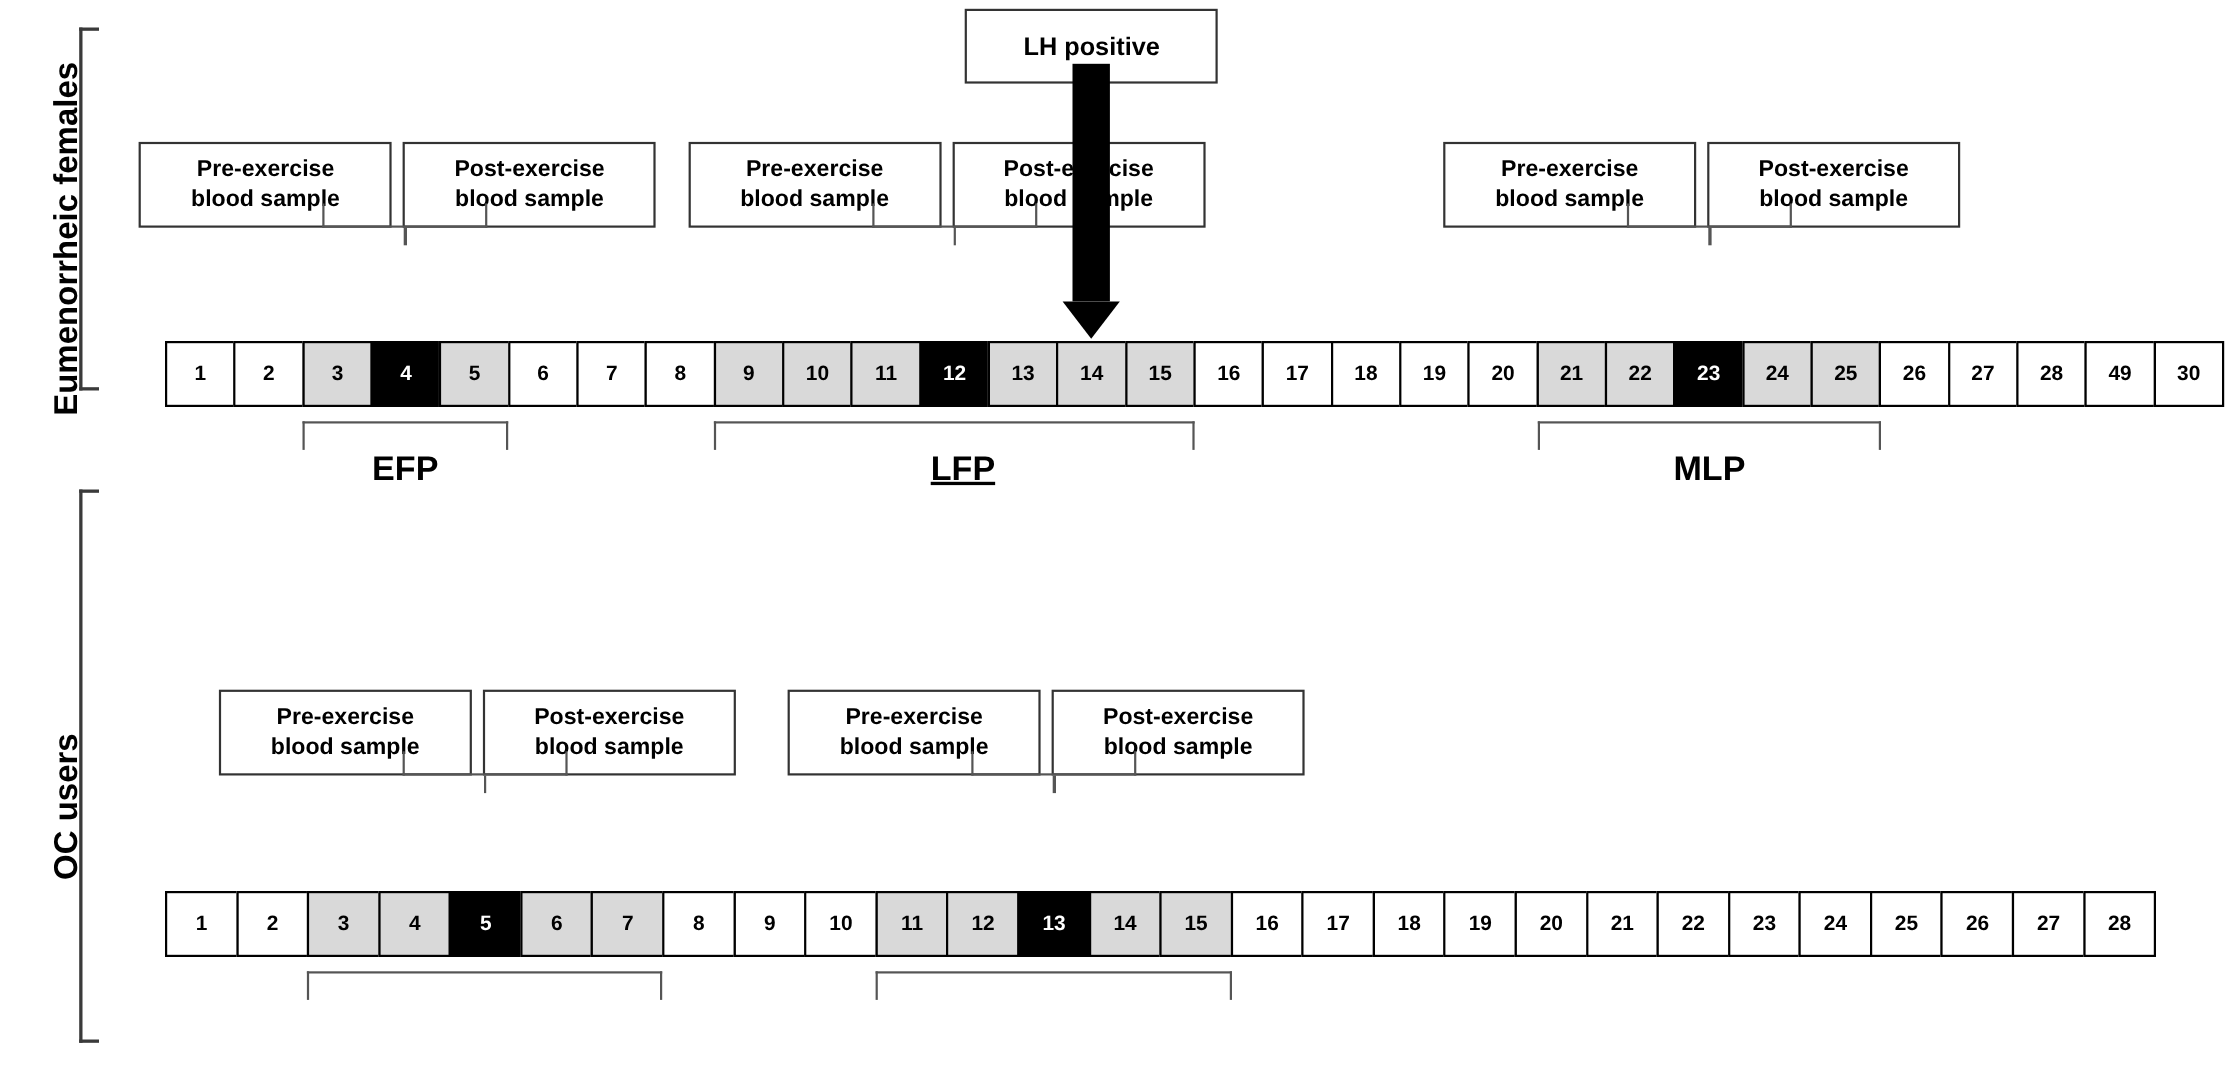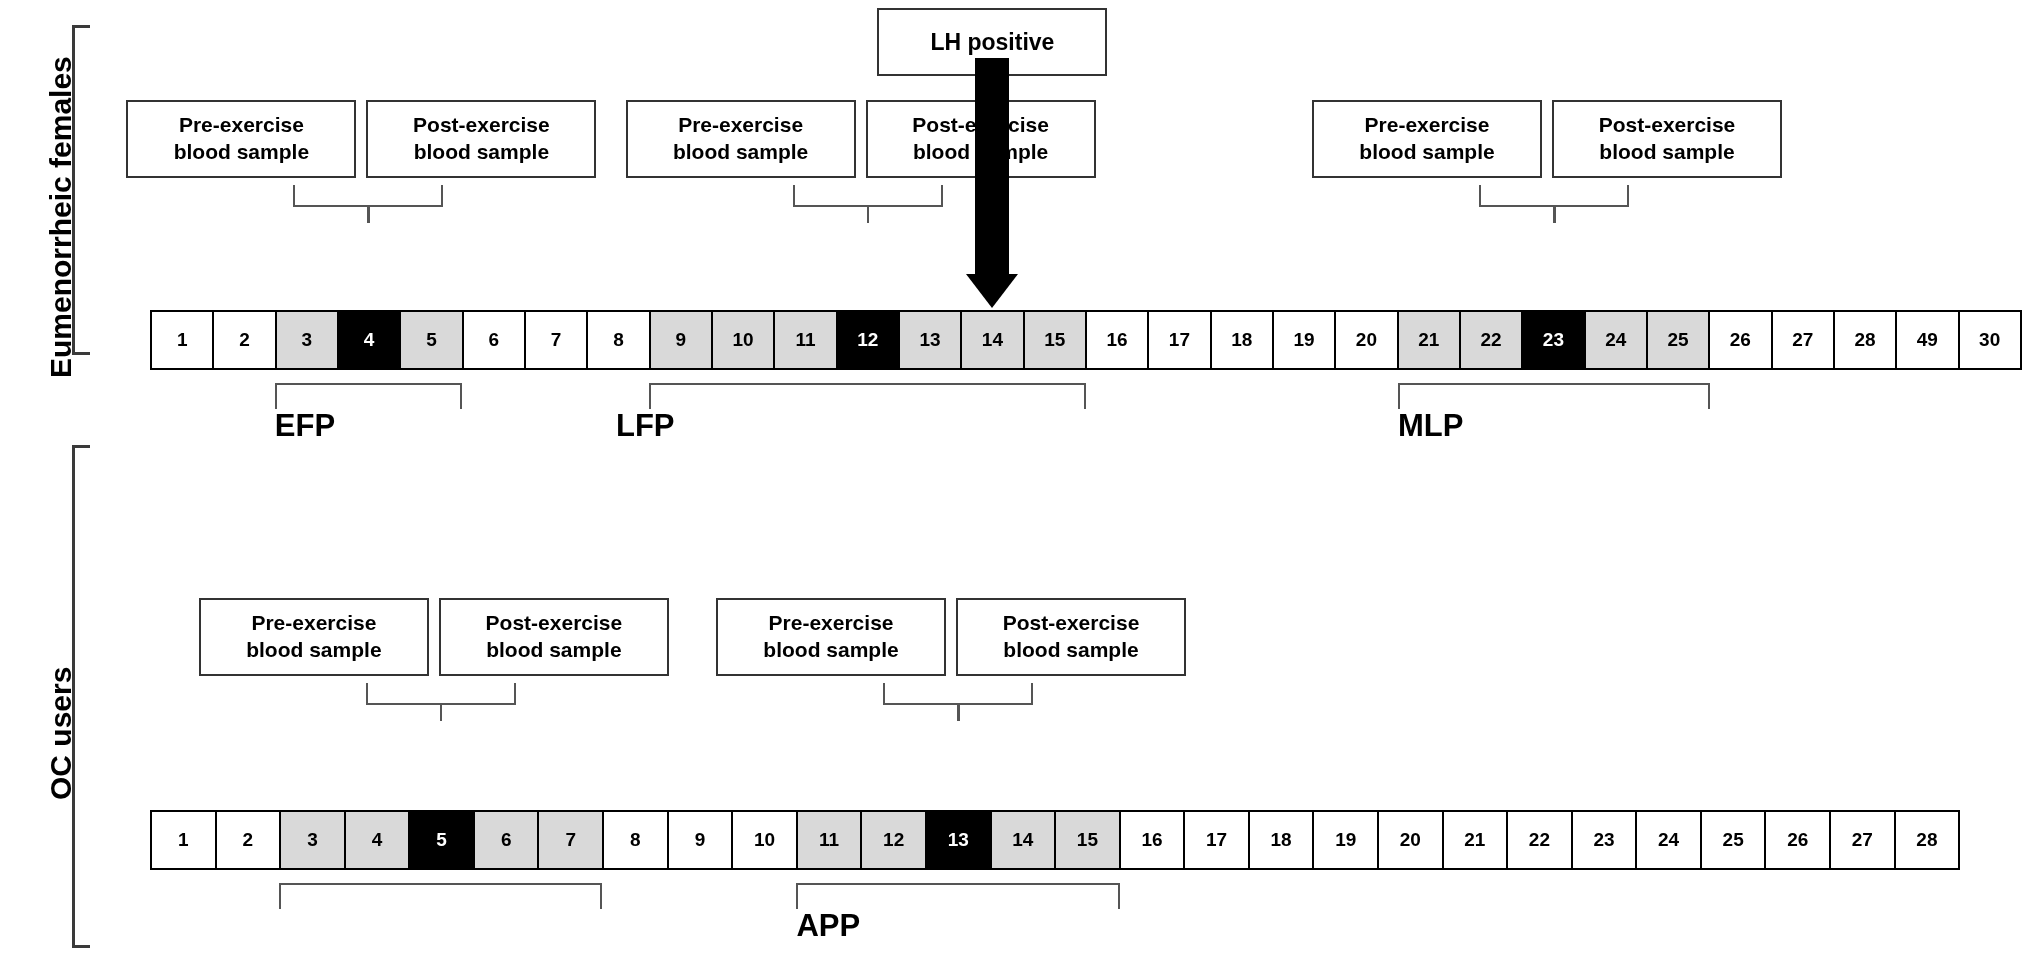--- a/index.html
+++ b/index.html
@@ -60,20 +60,21 @@
     background:#fff;
     display:flex;
     flex-direction:column;
     align-items:center;
     justify-content:center;
     font-weight:bold;
     font-size:21px;
     line-height:1.28;
     text-align:center;
     padding:0 6px;
+    margin-top:29px;
   }
   .sample-box span{display:block;white-space:nowrap;}
 
   
   .lh-box{
     position:absolute;
     box-sizing:border-box;
     border:2.5px solid #333;
     background:#fff;
     display:flex;align-items:center;justify-content:center;
@@ -102,20 +103,21 @@
   .phase-bracket{
     position:absolute;
     border-left:2.5px solid #555;
     border-right:2.5px solid #555;
     border-top:2.5px solid #555;
     box-sizing:border-box;
     height:26px;
   }
   .phase-label{
     position:absolute;
+    text-align:center;
     font-weight:bold;
     font-size:31px;
     white-space:nowrap;
   }
 </style>
 </head>
 <body>
 
 <div class="stage" id="stage">
     <div class="group-bracket" style="left: 72px; top: 25px; height: 330px;"></div>
@@ -168,21 +170,21 @@
       <span>Pre-exercise</span>
       <span>blood sample</span>
     </div>
     <div class="sample-box" style="left: 865.6px; top: 100px; width: 230px; height: 78px;">
       <span>Post-exercise</span>
       <span>blood sample</span>
     </div>
     <div class="brace" style="left: 792.6px; top: 185px; width: 150px;"></div>
     <div class="brace-stem" style="left: 866.6px; top: 207px; height: 16px;"></div>
     <div class="phase-bracket" style="left: 649.2px; top: 383px; width: 436.8px;"></div>
-    <div class="phase-label" style="left: 616px; top: 408px; width: 436.8px;">LFP</div>
+    <div class="phase-label" style="left: 657px; top: 408px; width: 436.8px; text-decoration: underline;">LFP</div>
     <div class="sample-box" style="left: 1312px; top: 100px; width: 230px; height: 78px;">
       <span>Pre-exercise</span>
       <span>blood sample</span>
     </div>
     <div class="sample-box" style="left: 1552px; top: 100px; width: 230px; height: 78px;">
       <span>Post-exercise</span>
       <span>blood sample</span>
     </div>
     <div class="brace" style="left: 1479px; top: 185px; width: 150px;"></div>
     <div class="brace-stem" style="left: 1553px; top: 207px; height: 16px;"></div>
@@ -240,14 +242,13 @@
       <span>Pre-exercise</span>
       <span>blood sample</span>
     </div>
     <div class="sample-box" style="left: 956.036px; top: 598px; width: 230px; height: 78px;">
       <span>Post-exercise</span>
       <span>blood sample</span>
     </div>
     <div class="brace" style="left: 883.036px; top: 683px; width: 150px;"></div>
     <div class="brace-stem" style="left: 957.036px; top: 705px; height: 16px;"></div>
     <div class="phase-bracket" style="left: 796.429px; top: 883px; width: 323.214px;"></div>
-    <div class="phase-label" style="left: 796.429px; top: 908px; width: 323.214px;">APP</div>
   </div>
 
 </body></html>

